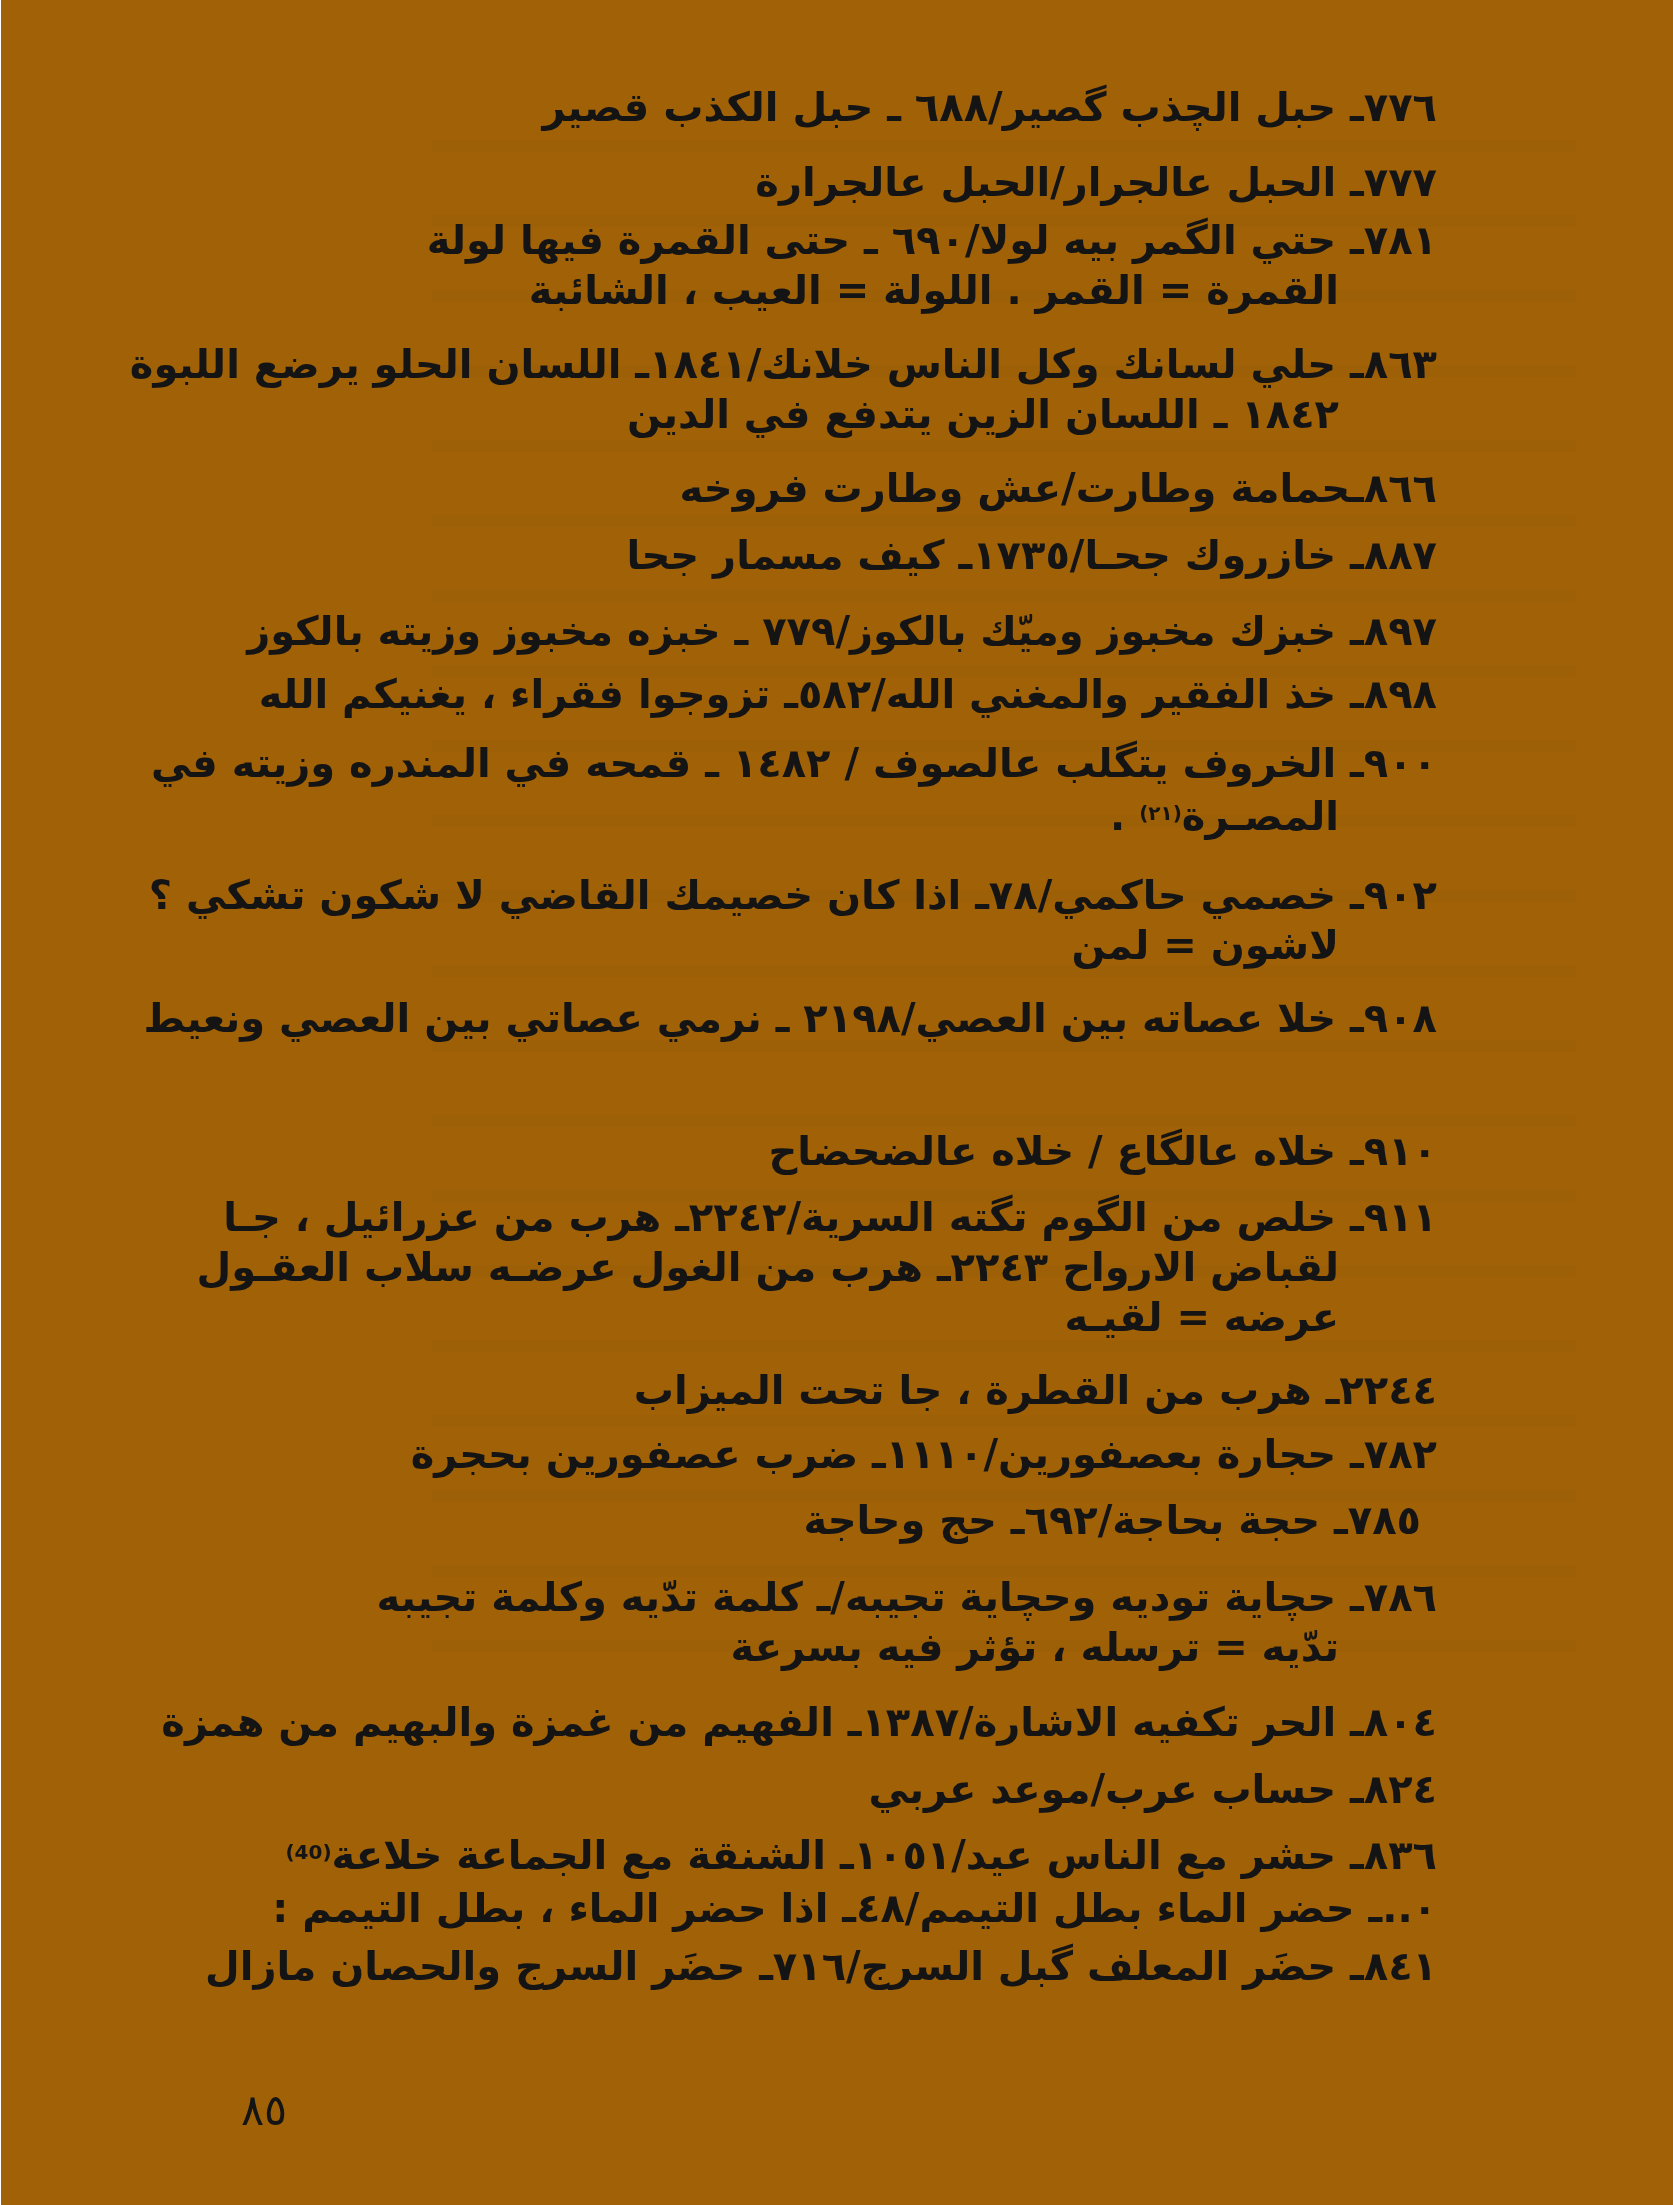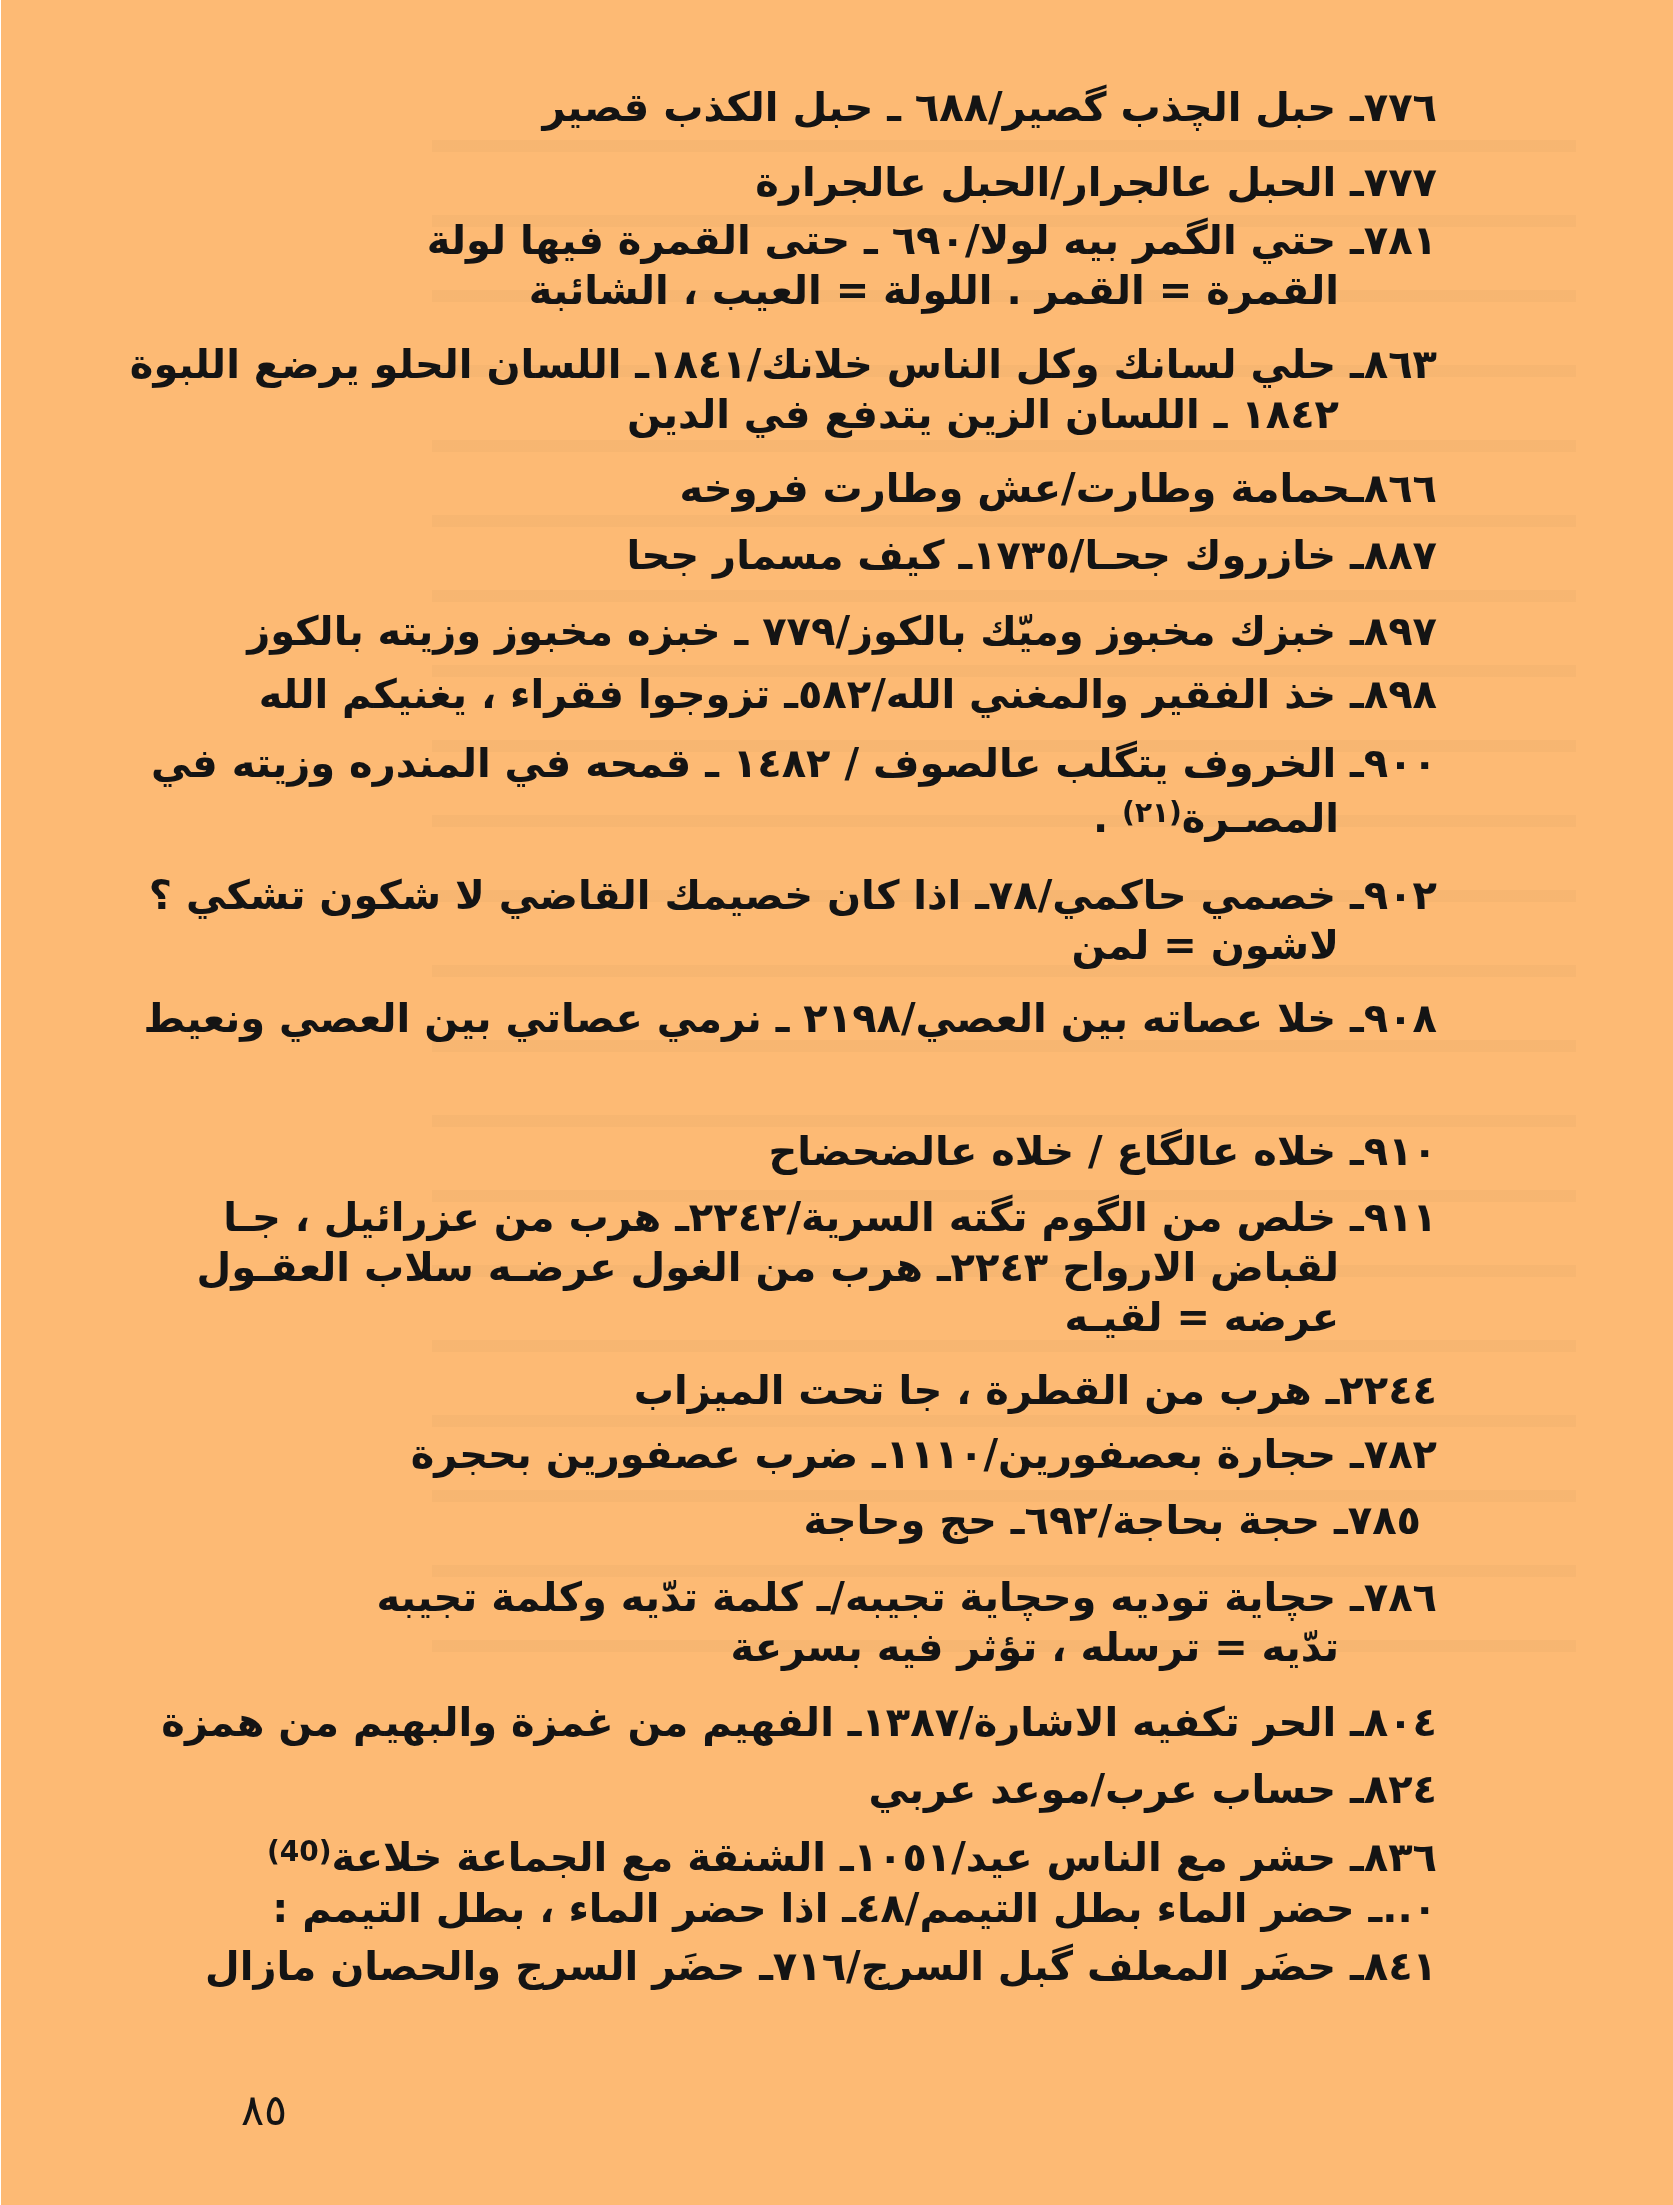--- a/index.html
+++ b/index.html
@@ -13,21 +13,21 @@
       position: relative;
       overflow: hidden;
       font-family: "DejaVu Sans", sans-serif;
       color: #141414;
     }
     .page {
       position: absolute;
       left: 0; top: 0;
       width: 1674px;
       height: 2205px;
-      background: #fdba74;
+      background: #a16207;
     }
     
     .bleed {
       position: absolute;
       left: 432px; top: 98px;
       width: 1144px; height: 1604px;
       background:
         repeating-linear-gradient(180deg,
           rgba(0,0,0,0) 0px, rgba(0,0,0,0) 42px,
           rgba(0,0,0,0.025) 42px, rgba(0,0,0,0.025) 54px,
@@ -58,21 +58,21 @@
     }
     .page-number {
       position: absolute;
       left: 241px;
       top: 2085px;
       font-size: 43px;
       font-weight: normal;
       direction: rtl;
     }
     .sup {
-      font-size: 28px;
+      font-size: 20px;
       vertical-align: 9.8px;
       font-weight: bold;
     }
   </style>
 </head>
 <body>
 
 <div class="page">
   <div class="bleed"></div>
 

